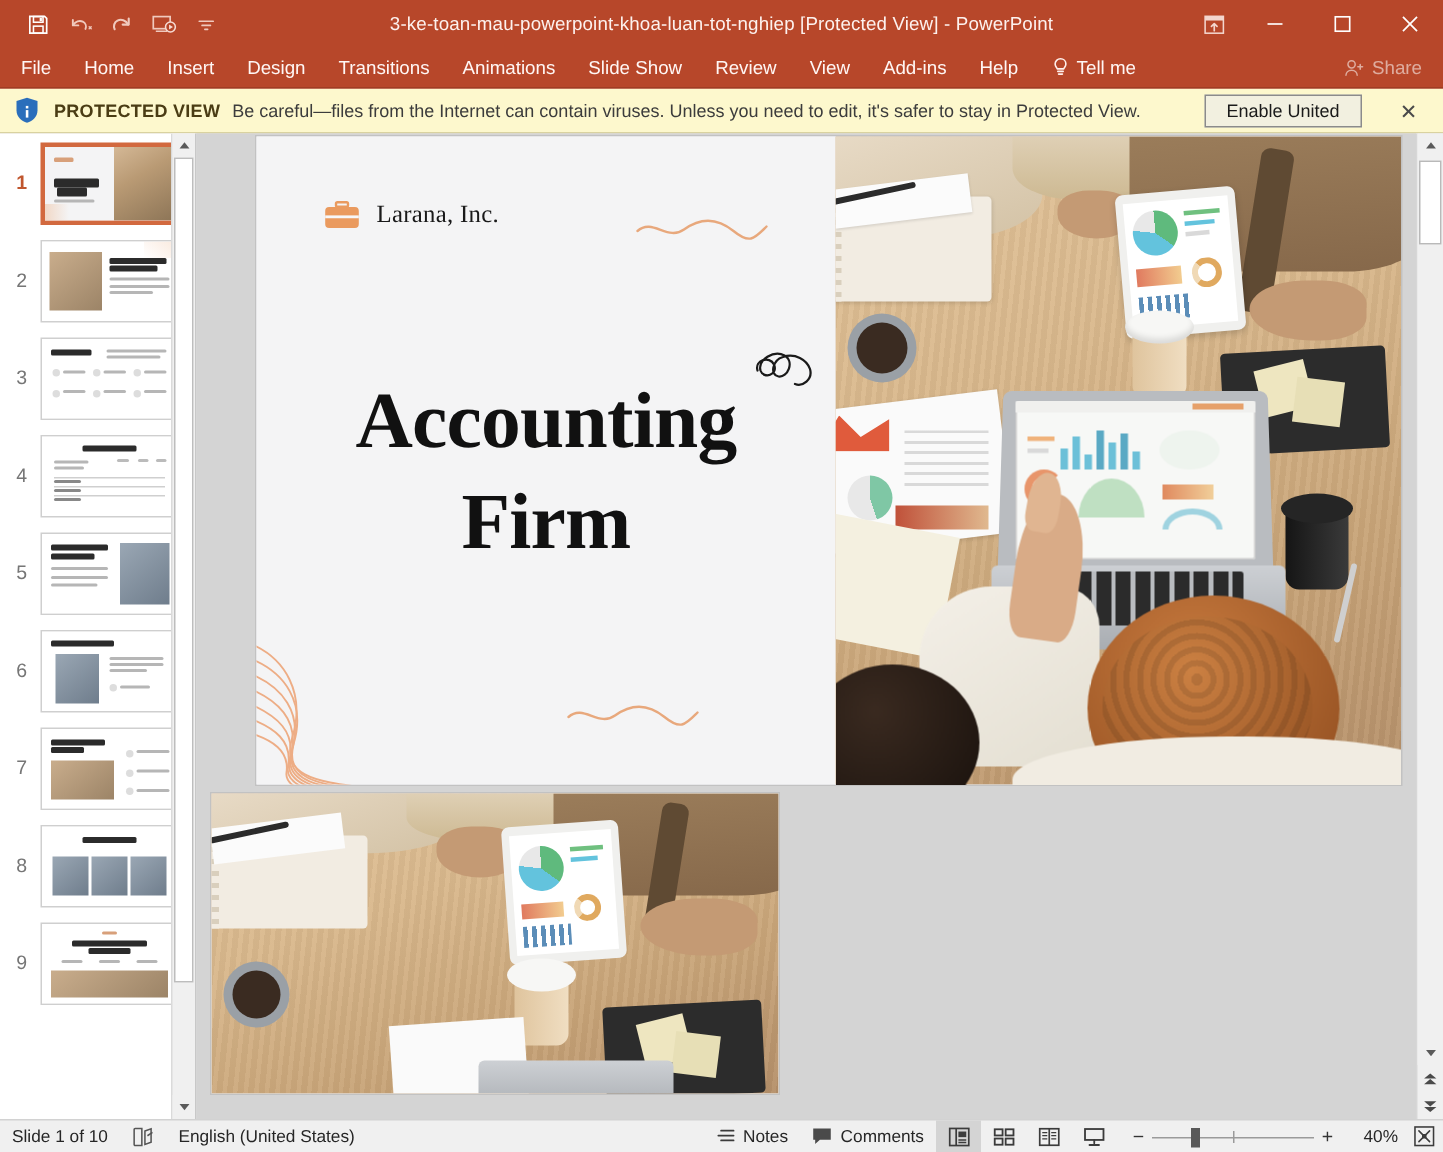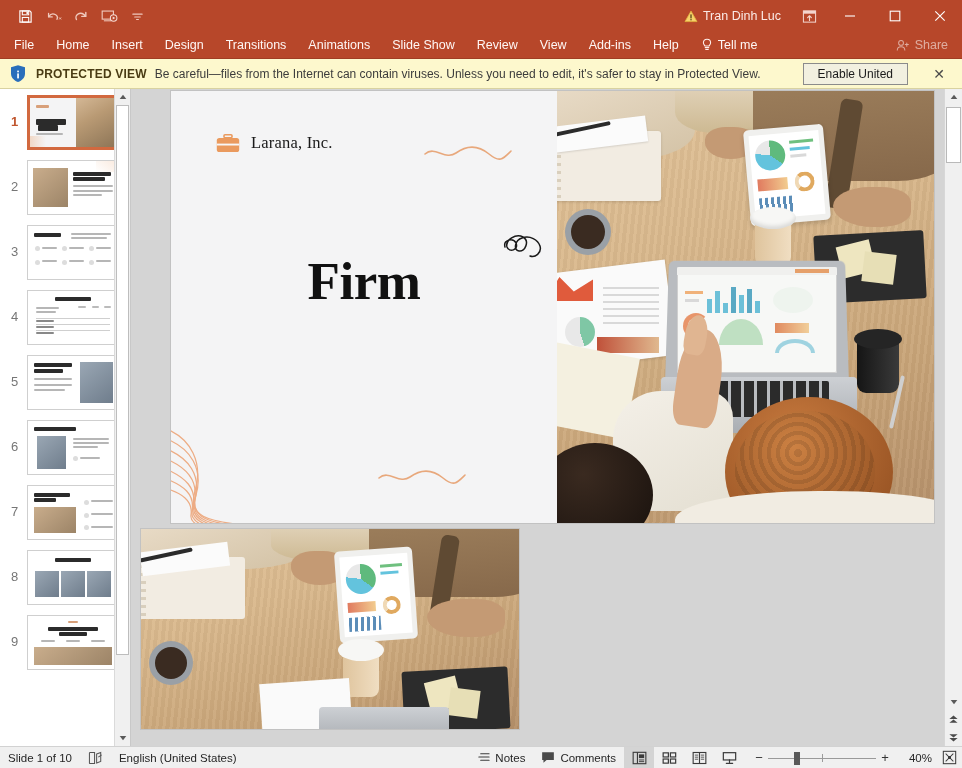--- a/index.html
+++ b/index.html
@@ -250,32 +250,23 @@
             <path d="M12.4 7.9l2.8 1.7-2.8 1.7z" fill="#f6dcd4"></path>
           </svg>
       </div>
       <div class="qat-btn" title="Customize Quick Access Toolbar">
         <svg width="13" height="13" viewBox="0 0 14 14">
             <path d="M2 4.5h10M4 7.5h6M6 10.3h2" stroke="#f0c9bd" stroke-width="1.2" stroke-linecap="round"></path>
           </svg>
       </div>
     </div>
 
+    <div class="title-text">3-ke-toan-mau-powerpoint-khoa-luan-tot-nghiep [Protected View]  -  PowerPoint</div>
 
     <div class="win-right">
-      <div class="acct">
-        <span>
-          <svg width="14" height="13" viewBox="0 0 14 13" style="display:block">
-              <path d="M7 1.1L13 11.6H1z" fill="#f7d16b" stroke="#e0b23f" stroke-width="0.8"></path>
-              <rect x="6.4" y="4.4" width="1.2" height="4" fill="#4a3a12"></rect>
-              <rect x="6.4" y="9.1" width="1.2" height="1.2" fill="#4a3a12"></rect>
-            </svg>
-        </span>
-        <span>Tran Dinh Luc</span>
-      </div>
       <div class="ribbon-opt" title="Ribbon Display Options">
         <svg width="15" height="15" viewBox="0 0 16 16">
             <rect x="1.5" y="2" width="13" height="12" fill="none" stroke="#f3d6ce" stroke-width="1.1"></rect>
             <rect x="1.5" y="2" width="13" height="3" fill="#f3d6ce"></rect>
             <path d="M8 12.2V7.4M6 9.2l2-2 2 2" stroke="#f3d6ce" stroke-width="1.2" fill="none" stroke-linecap="round" stroke-linejoin="round"></path>
           </svg>
       </div>
       <div class="winbtn" title="Minimize">
         <svg width="12" height="12" viewBox="0 0 12 12">
             <path d="M1 6h10" stroke="#ffffff" stroke-width="1.1"></path>
@@ -528,20 +519,21 @@
               <svg width="24" height="19" viewBox="0 0 24 19">
                   <rect x="8" y="0.8" width="8" height="3" rx="1" fill="none" stroke="#ea9a5e" stroke-width="1.6"></rect>
                   <rect x="0.8" y="4" width="22.4" height="14" rx="2.6" fill="#ea9a5e"></rect>
                   <rect x="0.8" y="9.6" width="22.4" height="1.9" fill="#f7f7f8"></rect>
                 </svg>
             </div>
             <div class="brandname">Larana, Inc.</div>
           </div>
 
           <div class="sl-center">
+            <div class="slide-title">Accounting</div>
             <div class="slide-title">Firm</div>
           </div>
 
           <svg class="squig" style="left:206px; top:376px;" width="90" height="20" viewBox="0 0 90 20">
             <path d="M2 11 C 12 2, 22 18, 33 10 S 55 2, 66 11 S 80 16, 88 8" fill="none" stroke="#e8a87c" stroke-width="1.6" stroke-linecap="round"></path>
           </svg>
 
           <svg class="squig" style="left:-6px; bottom:-4px;" width="130" height="106" viewBox="0 0 130 106">
             <g fill="none" stroke="#eda97f" stroke-width="1.25" stroke-linecap="round" opacity="0.95">
               <path d="M-4 6 C 28 16, 38 44, 30 70 S 44 100, 78 104"></path>

